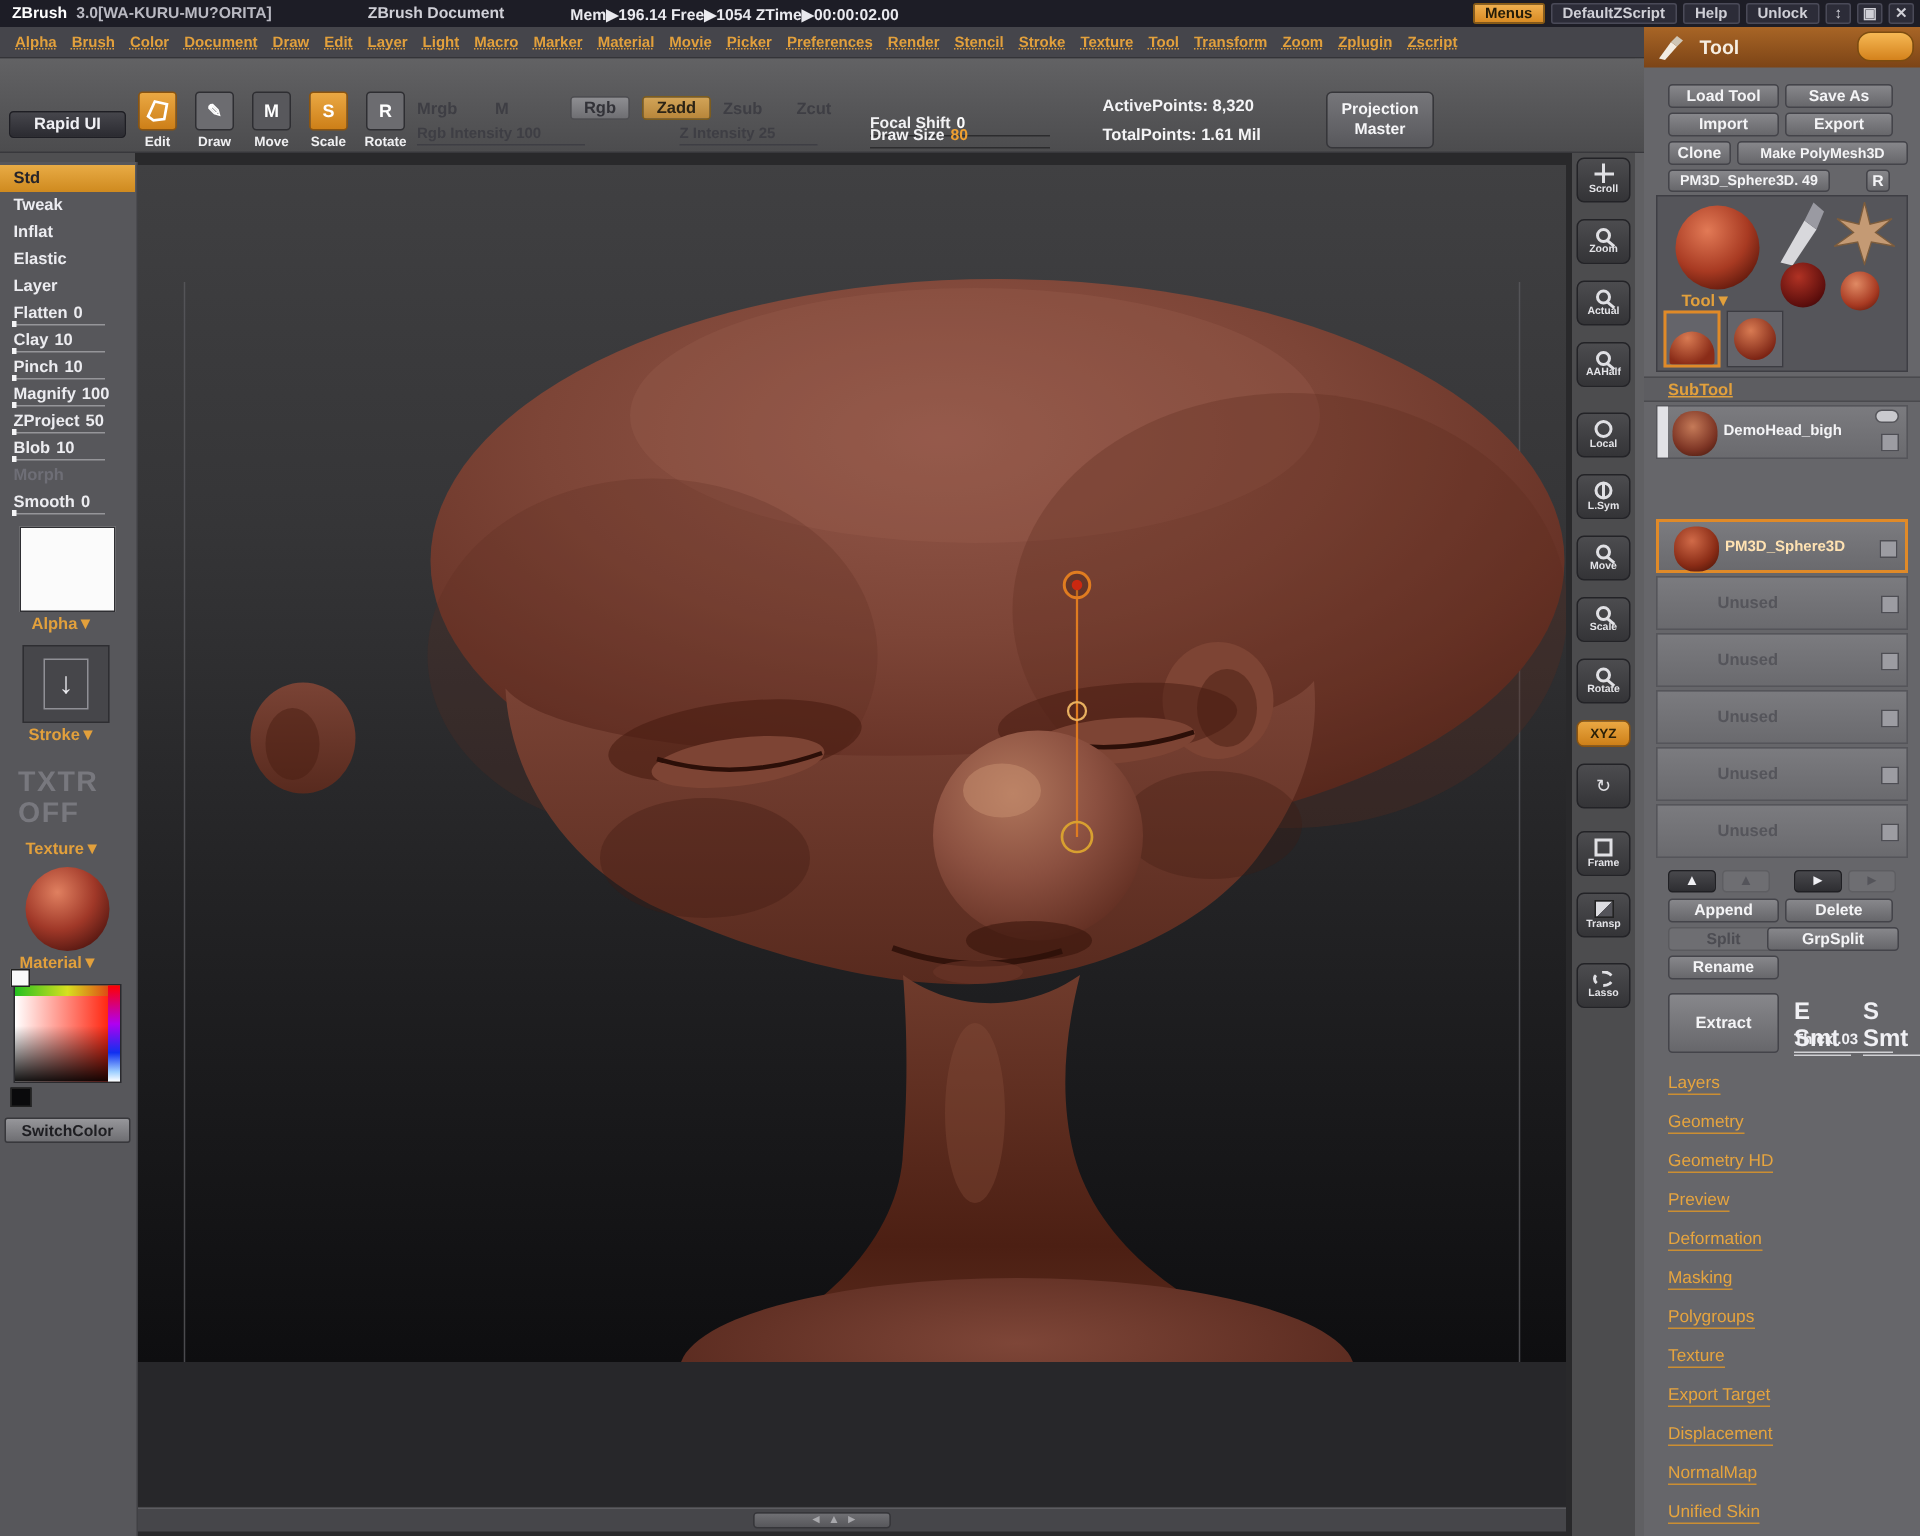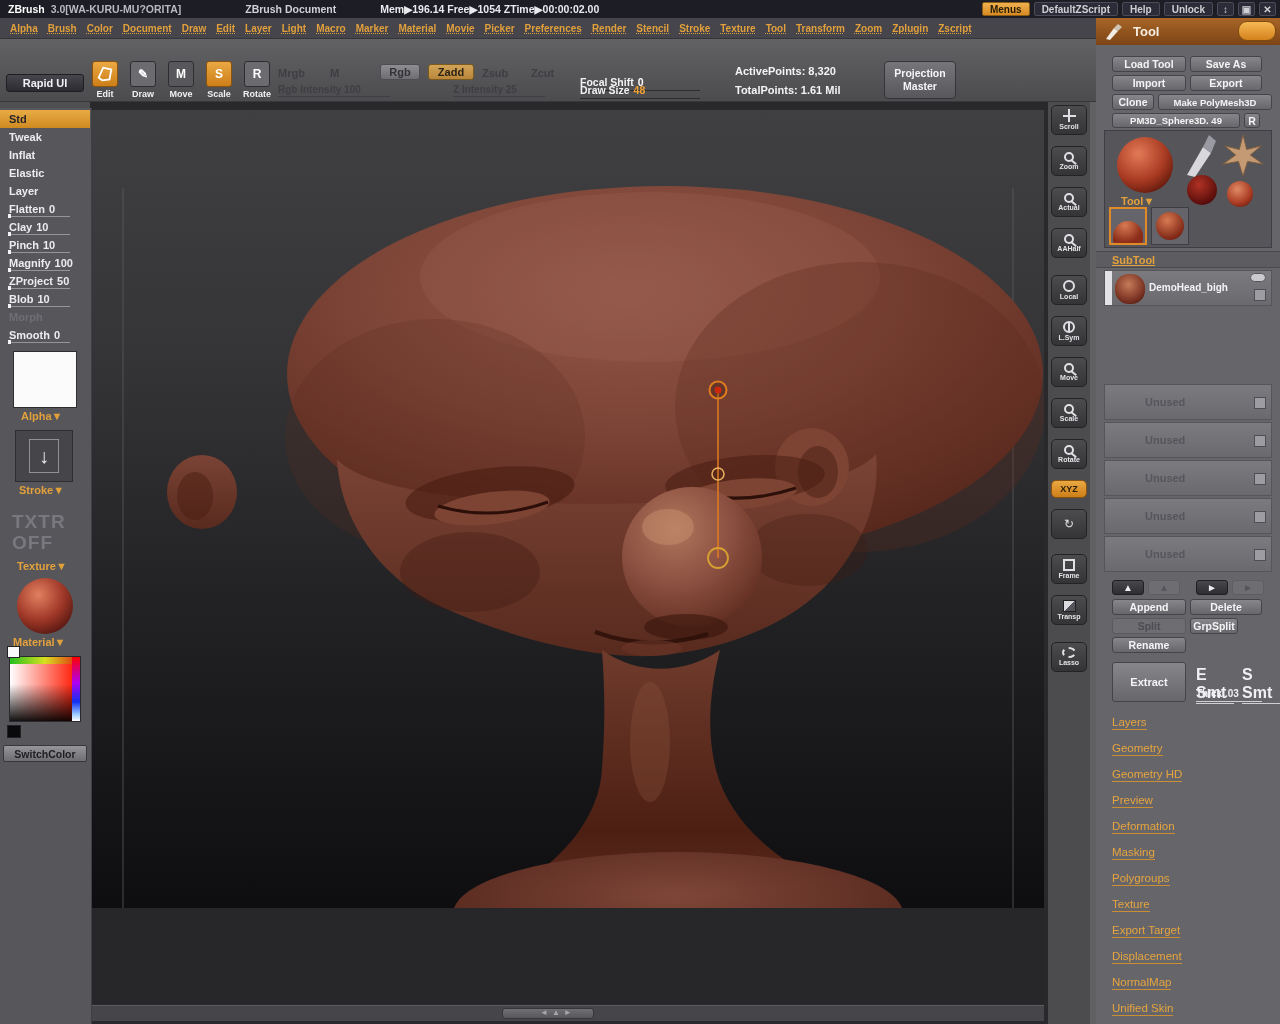--- a/index.html
+++ b/index.html
@@ -215,21 +215,21 @@
   <span class="dimtxt" style="left:482px;top:28px">Zsub</span>
   <span class="dimtxt" style="left:531px;top:28px">Zcut</span>
 
   <span class="dim-slider" style="left:278px;top:45px;width:112px">Rgb Intensity 100</span>
   <span class="dim-slider" style="left:453px;top:45px;width:92px">Z Intensity 25</span>
 
   <div class="lit-slider" style="left:580px;top:37px">
     <span>Focal Shift</span><span class="val">0</span>
   </div>
   <div class="lit-slider" style="left:580px;top:45px">
-    <span>Draw Size</span><span class="val orange">48</span>
+    <span>Draw Size</span><span class="val orange">80</span>
   </div>
 
   <span class="points" style="left:735px;top:26px">ActivePoints: 8,320</span>
   <span class="points" style="left:735px;top:45px">TotalPoints: 1.61 Mil</span>
 
   <div class="projmaster">Projection Master</div>
 </div>
 
 <div class="left-panel">
   <div class="brush-list">
@@ -423,21 +423,21 @@
     <span class="rp-title">Tool</span>
     <div class="tray-thumb"></div>
   </div>
 
   <div class="tp-btn" style="left:16px;top:38px;width:74px;height:16px">Load Tool</div>
   <div class="tp-btn" style="left:94px;top:38px;width:72px;height:16px">Save As</div>
   <div class="tp-btn" style="left:16px;top:57px;width:74px;height:16px">Import</div>
   <div class="tp-btn" style="left:94px;top:57px;width:72px;height:16px">Export</div>
   <div class="tp-btn" style="left:16px;top:76px;width:42px;height:16px">Clone</div>
   <div class="tp-btn small-font" style="left:62px;top:76px;width:114px;height:16px">Make PolyMesh3D</div>
-  <div class="tp-btn small-font" style="left:16px;top:95px;width:128px;height:15px">PM3D_Sphere3D. 49</div>
+  <div class="tp-btn small-font" style="left:16px;top:95px;width:108px;height:15px">PM3D_Sphere3D. 49</div>
   <div class="tp-btn" style="left:148px;top:95px;width:16px;height:15px">R</div>
 
   <div class="preview-box">
     <div class="sphere sp-big"></div>
     <svg style="position:absolute;left:76px;top:2px" width="40" height="44" viewBox="0 0 40 44">
       <path d="M6,42 L22,14 L30,20 L14,44 Z" fill="#d8d8dc"></path>
         <path d="M22,14 L28,2 L35,8 L30,20 Z" fill="#9a9aa2"></path>
     </svg>
     <svg style="position:absolute;left:114px;top:2px" width="48" height="44" viewBox="0 0 48 48">
       <path d="M24,2 L28,18 L44,14 L32,24 L46,34 L29,31 L24,47 L19,31 L2,34 L16,24 L4,14 L20,18 Z" fill="#c49a74" stroke="#7c5c3c"></path>
@@ -457,20 +457,25 @@
     <span>SubTool</span>
   </div>
 
   <div class="st-row" style="top:252px">
     <i class="st-marker"></i>
     <span class="st-thumb head"></span>
     <span class="st-name">DemoHead_bigh</span>
     <span class="st-eye"></span>
     <i class="st-box" style="top:18px"></i>
   </div>
+  <div class="st-row sel" style="top:328px">
+    <span class="st-thumb ball"></span>
+    <span class="st-name">PM3D_Sphere3D</span>
+    <i class="st-box"></i>
+  </div>
   <div class="st-row" style="top:366px">
     <span class="st-name unused">Unused</span>
     <i class="st-box"></i>
   </div>
   <div class="st-row" style="top:404px">
     <span class="st-name unused">Unused</span>
     <i class="st-box"></i>
   </div>
   <div class="st-row" style="top:442px">
     <span class="st-name unused">Unused</span>
@@ -486,21 +491,21 @@
   </div>
 
   <div class="st-arrow on" style="left:16px;top:562px">▲</div>
   <div class="st-arrow off" style="left:52px;top:562px">▲</div>
   <div class="st-arrow on" style="left:100px;top:562px">►</div>
   <div class="st-arrow off" style="left:136px;top:562px">►</div>
 
   <div class="tp-btn" style="left:16px;top:581px;width:74px;height:16px">Append</div>
   <div class="tp-btn" style="left:94px;top:581px;width:72px;height:16px">Delete</div>
   <div class="tp-btn dim" style="left:16px;top:600px;width:74px;height:16px">Split</div>
-  <div class="tp-btn" style="left:94px;top:600px;width:48px;height:16px">GrpSplit</div>
+  <div class="tp-btn" style="left:82px;top:600px;width:88px;height:16px">GrpSplit</div>
   <div class="tp-btn" style="left:16px;top:619px;width:74px;height:16px">Rename</div>
   <div class="tp-btn" style="left:16px;top:644px;width:74px;height:40px;font-size:11px">Extract</div>
 
   <div class="esmt">
     <span>E Smt</span>
     <span>S Smt</span>
   </div>
   <div class="thick">Thick .03</div>
 
   <a class="section-link" style="top:698px">Layers</a>

